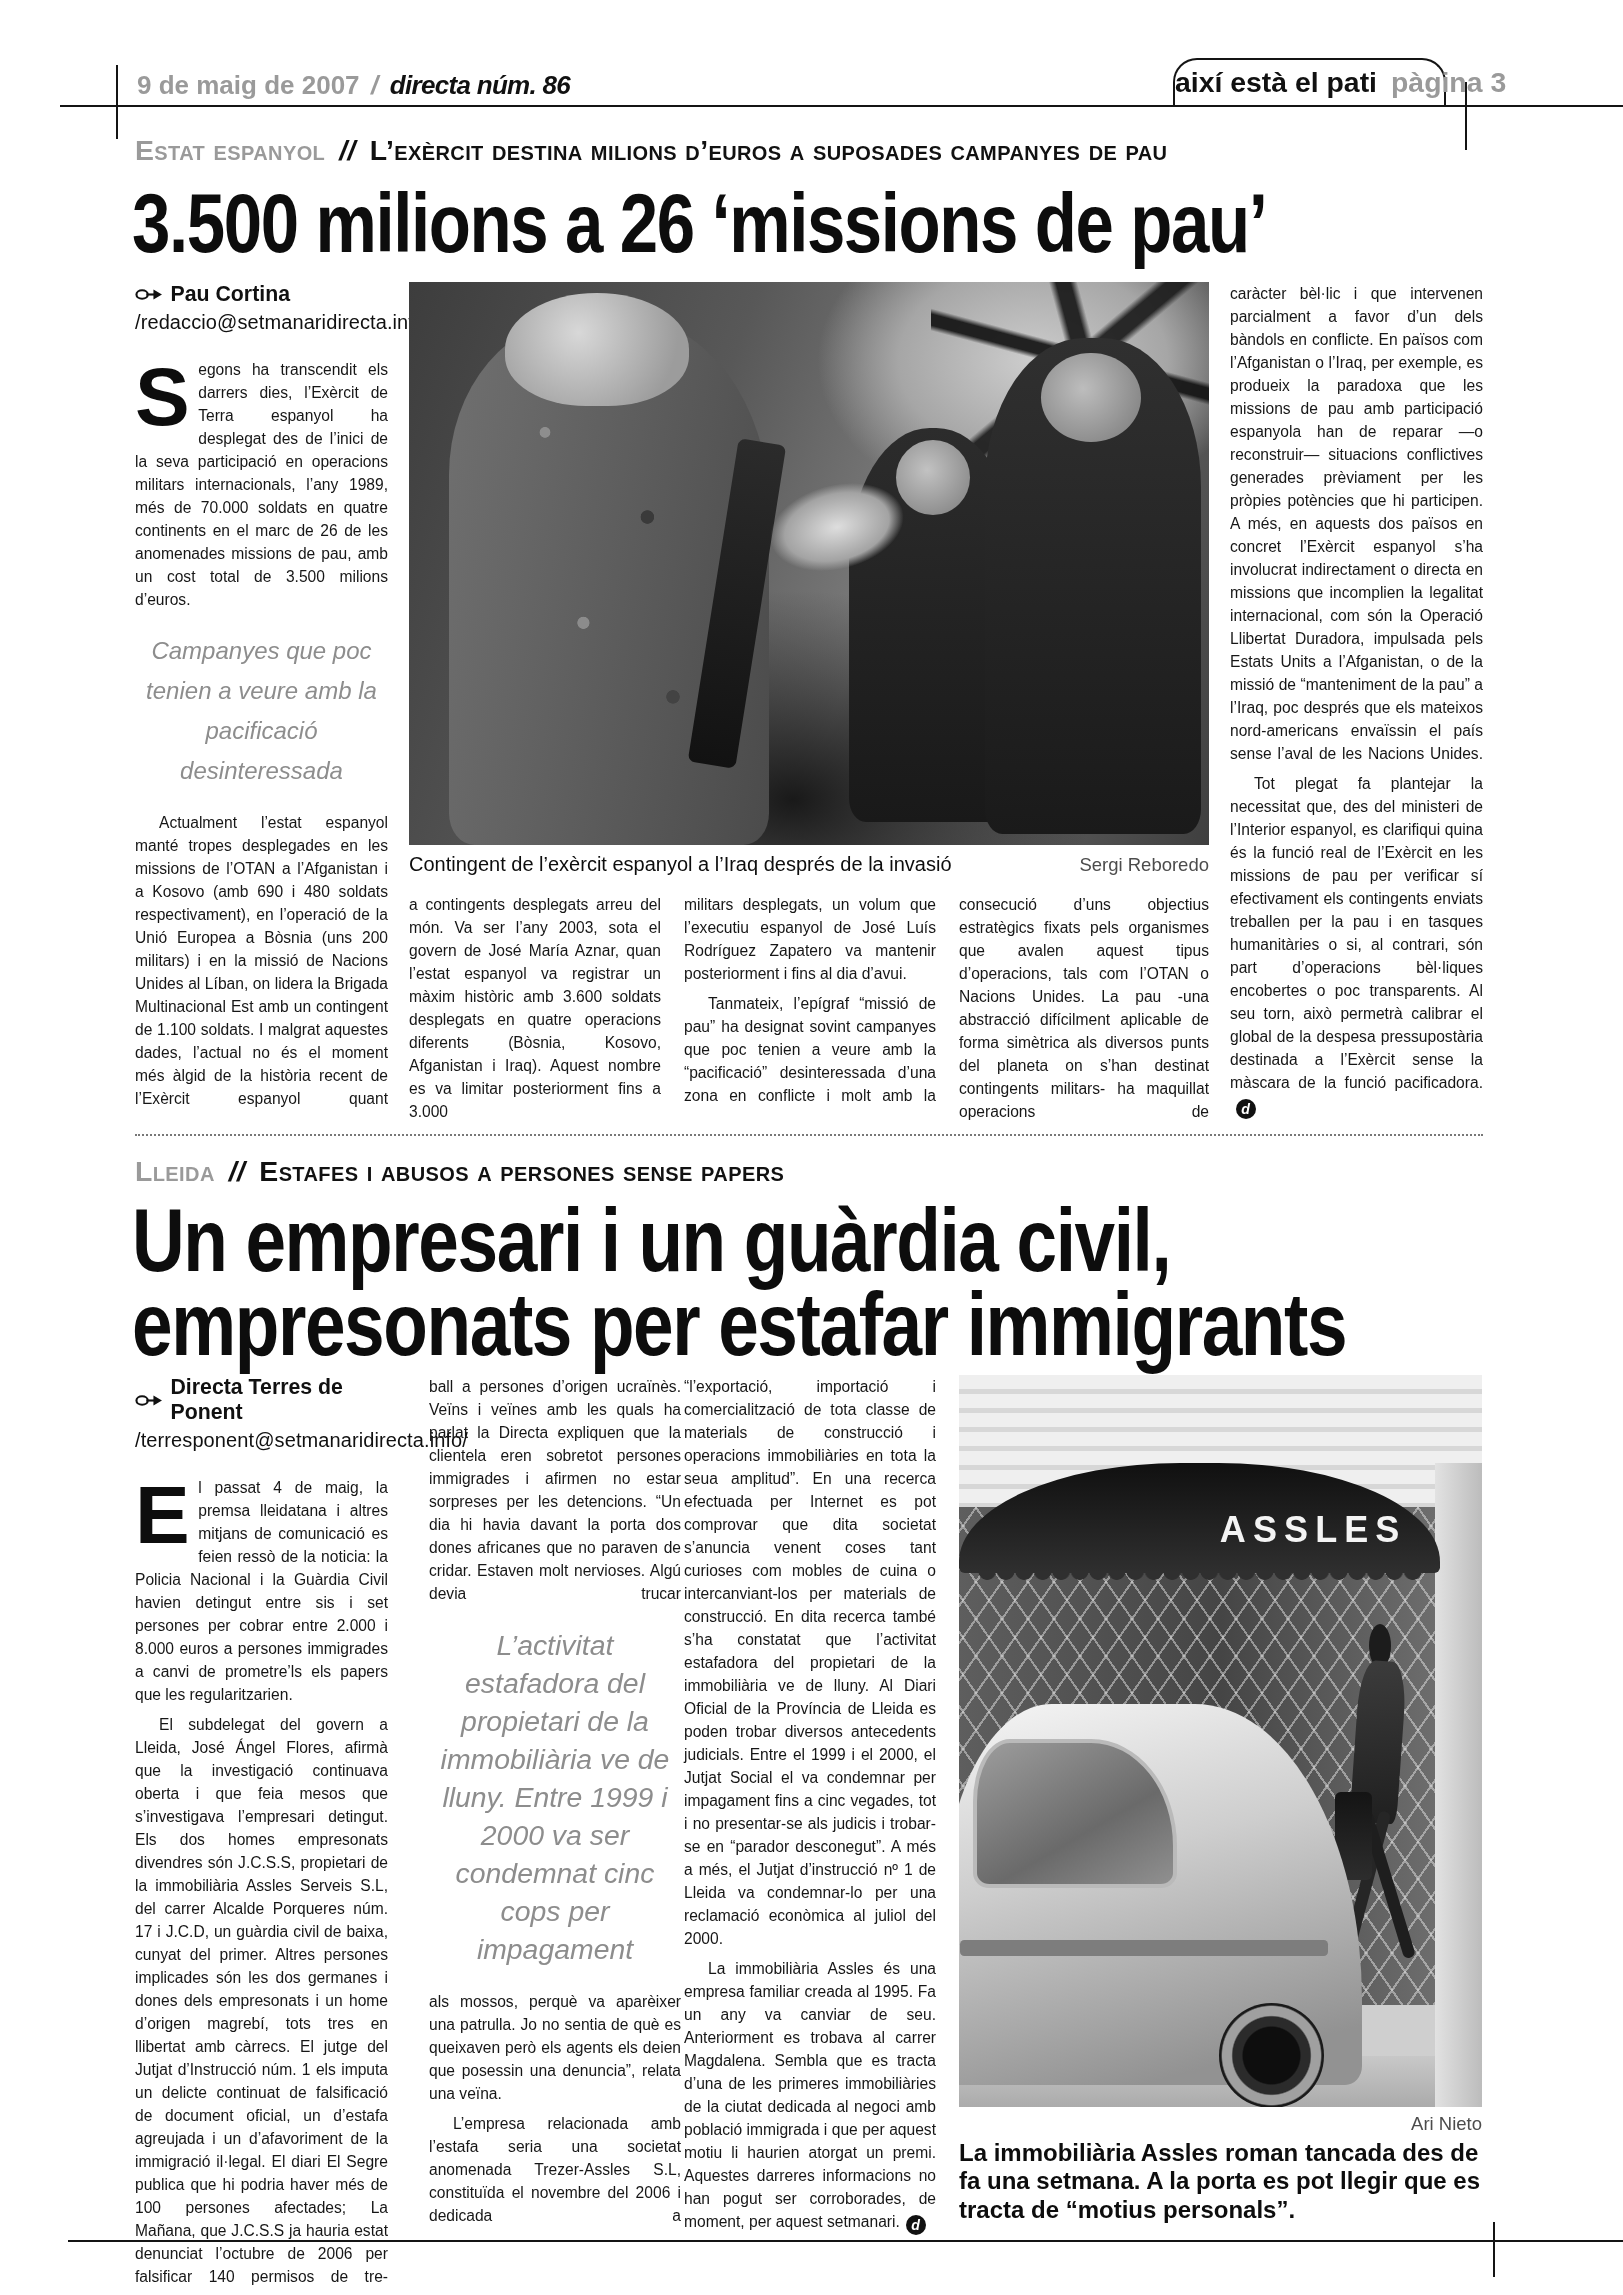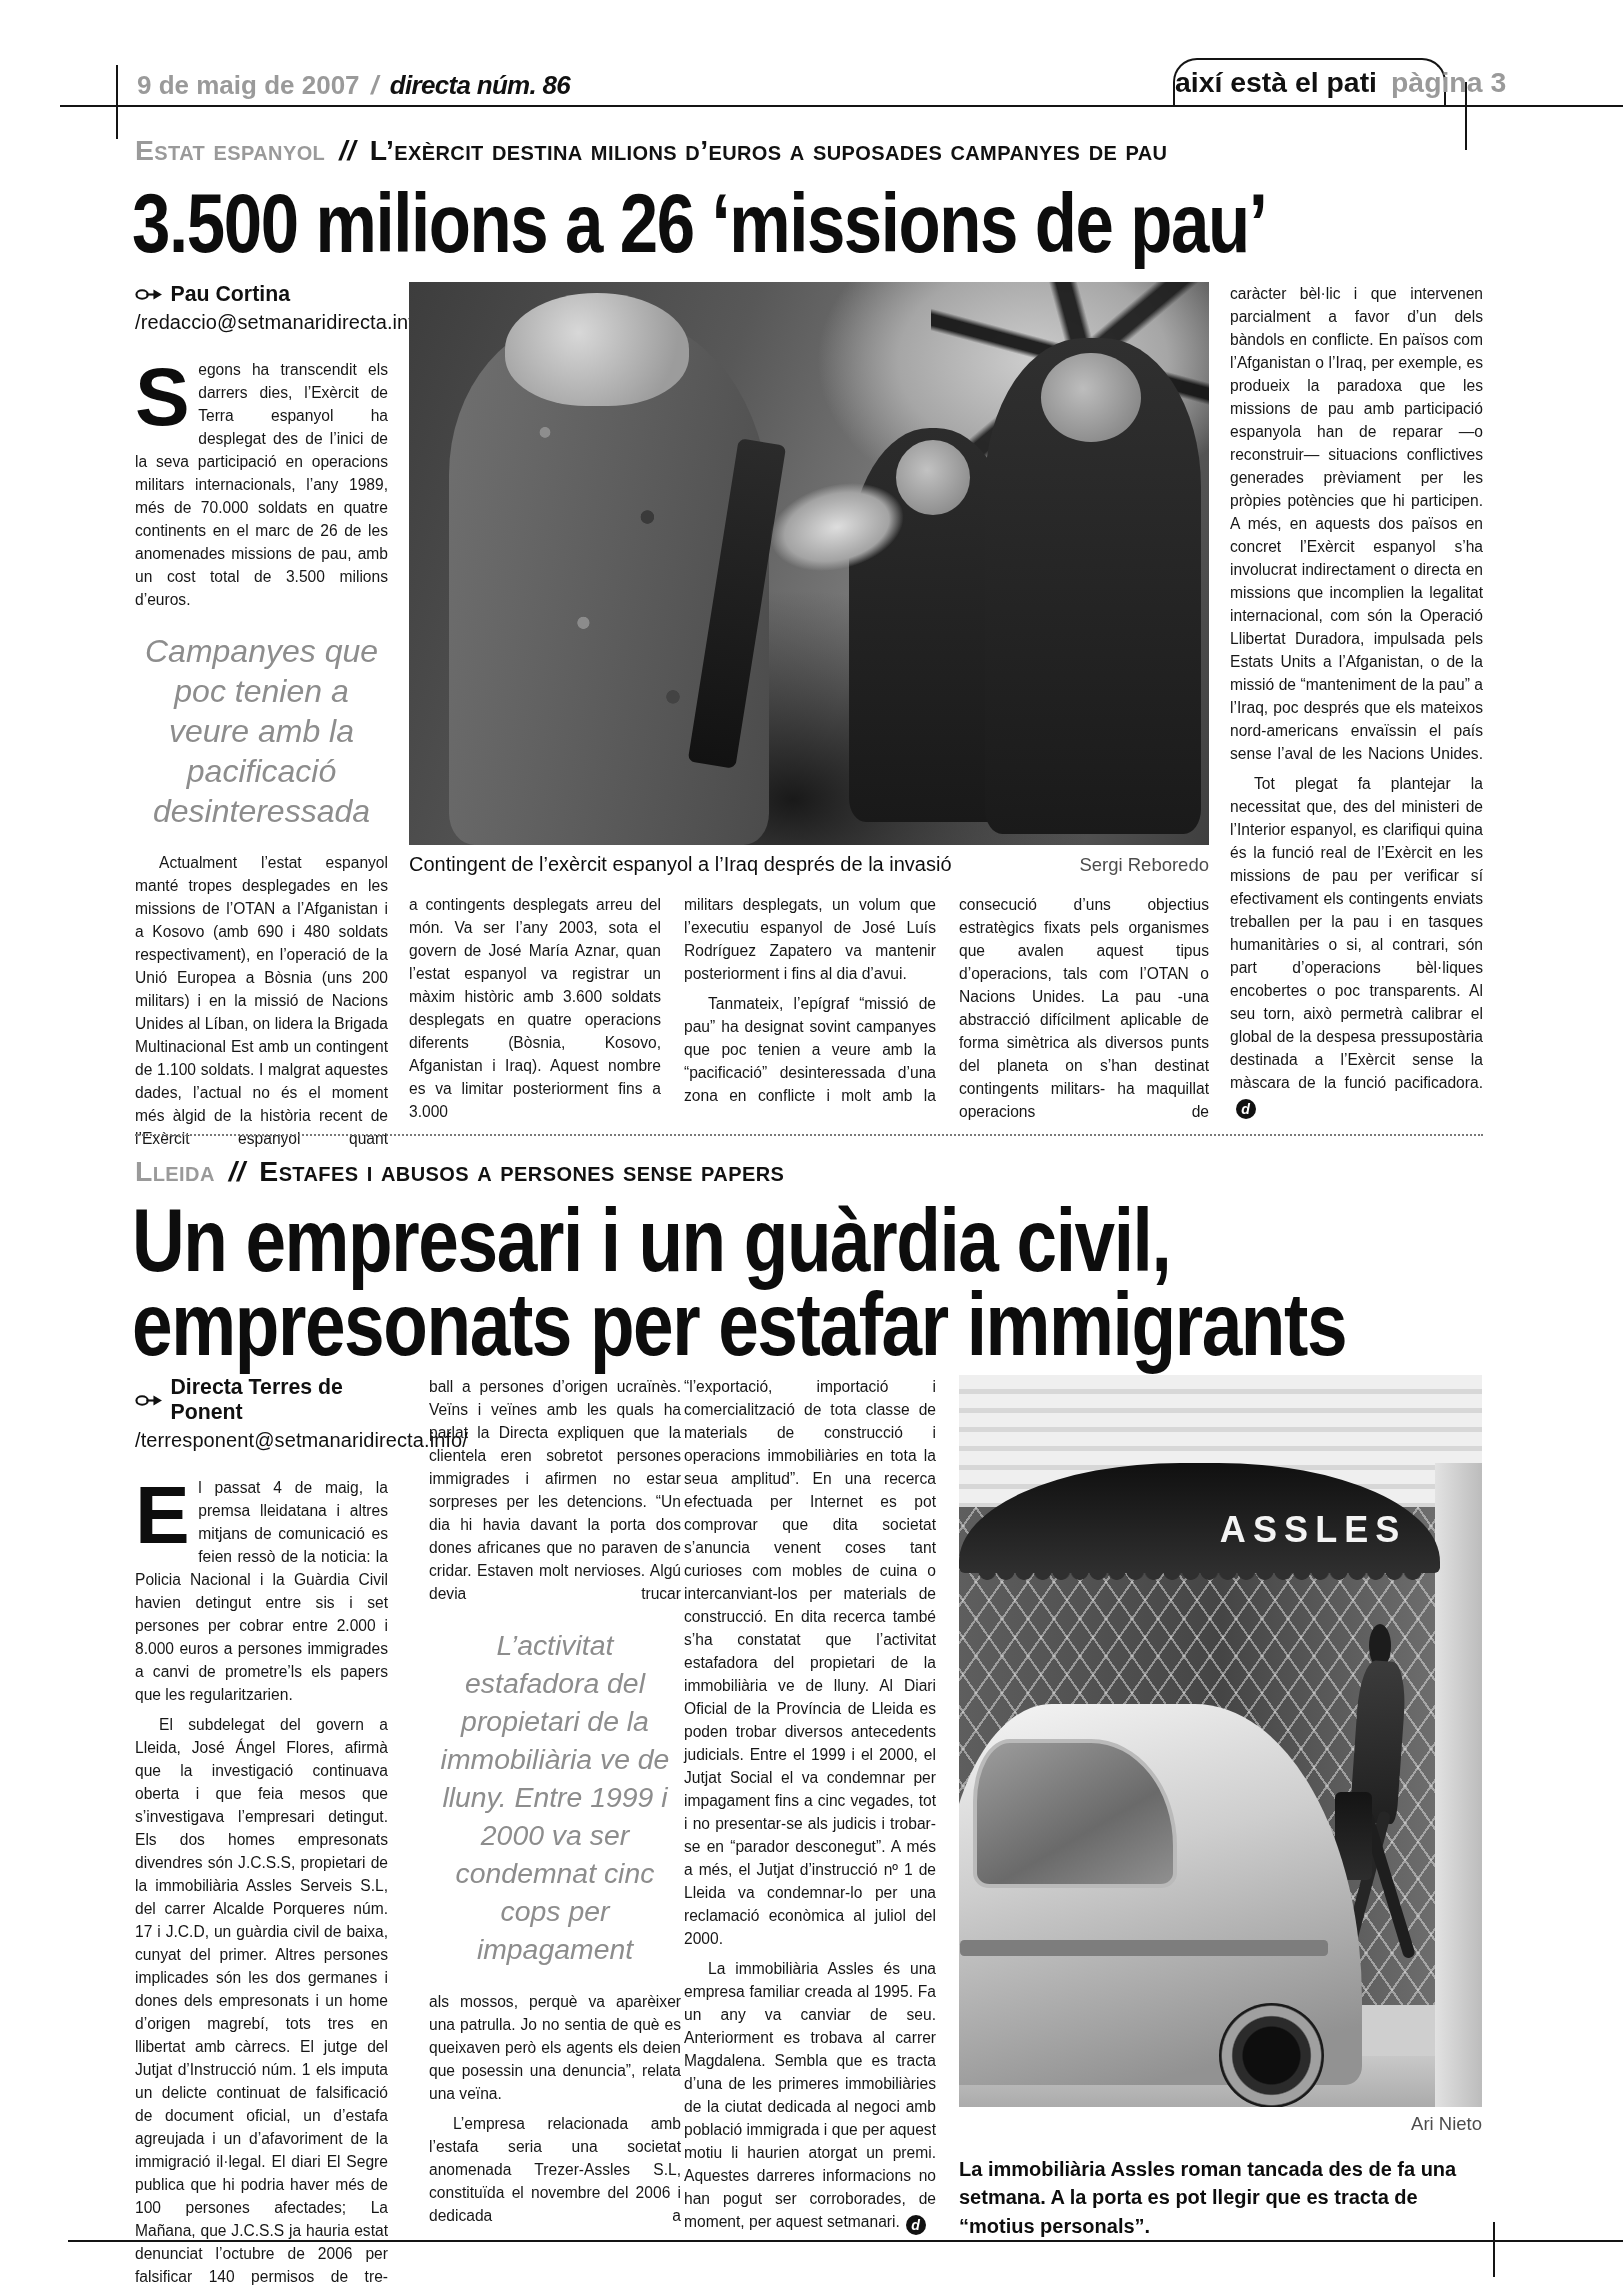--- a/index.html
+++ b/index.html
@@ -46,35 +46,35 @@
   .by-mail{font-size:20px;margin-top:4.3px;letter-spacing:0.1px;}
 
   
   .col{position:absolute;}
   .bp{font-size:15.6px;line-height:23px;text-align:justify;margin:0 0 7.1px 0;color:#161616;}
   .indent{text-indent:24px;}
   .cont{text-align-last:justify;}
   .dc{float:left;font-weight:bold;font-size:82px;line-height:65px;margin:5.7px 8.5px 0 0;color:#0d0d0d;}
 
   .pq{font-style:italic;color:#8d8d8d;text-align:center;margin:20px 2.8px;}
-  .pq1{font-size:32px;line-height:40px;}
+  .pq1{font-size:24px;line-height:40px;}
   .pq2{font-size:28.4px;line-height:38px;margin:21.3px 1.4px;}
 
   .endmark{display:inline-block;width:20px;height:20px;border-radius:50%;background:#111;color:#fff;
            font-weight:bold;font-style:italic;font-size:14.2px;line-height:20px;text-align:center;
            vertical-align:-2.8px;margin-left:5.7px;text-indent:0;}
 
   .dotted-sep{left:135px;top:1134px;width:1348px;height:0;border-top:2.8px dotted #777;}
 
   
   .caprow1{left:409px;top:853px;width:800px;display:flex;justify-content:space-between;align-items:baseline;}
   .photo-caption{font-weight:normal;font-size:20px;color:#0d0d0d;}
   .photo-credit{font-size:18.5px;color:#4c4c4c;}
   .credit2{left:959px;top:2113px;width:523px;text-align:right;}
-  .caption2{left:959px;top:2139px;width:523px;font-weight:bold;font-size:20px;line-height:28.4px;color:#0d0d0d;margin-top:16px;}
+  .caption2{left:959px;top:2139px;width:523px;font-weight:bold;font-size:24px;line-height:28.4px;color:#0d0d0d;}
 
   
   #a1c1{left:135px;top:282px;width:253px;}
   #a1c2{left:409px;top:893px;width:252px;}
   #a1c3{left:684px;top:893px;width:252px;}
   #a1c4{left:959px;top:893px;width:250px;}
   #a1c5{left:1230px;top:282px;width:253px;}
   #a2c1{left:135px;top:1375px;width:253px;}
   #a2c2{left:429px;top:1375px;width:252px;}
   #a2c3{left:684px;top:1375px;width:252px;}

